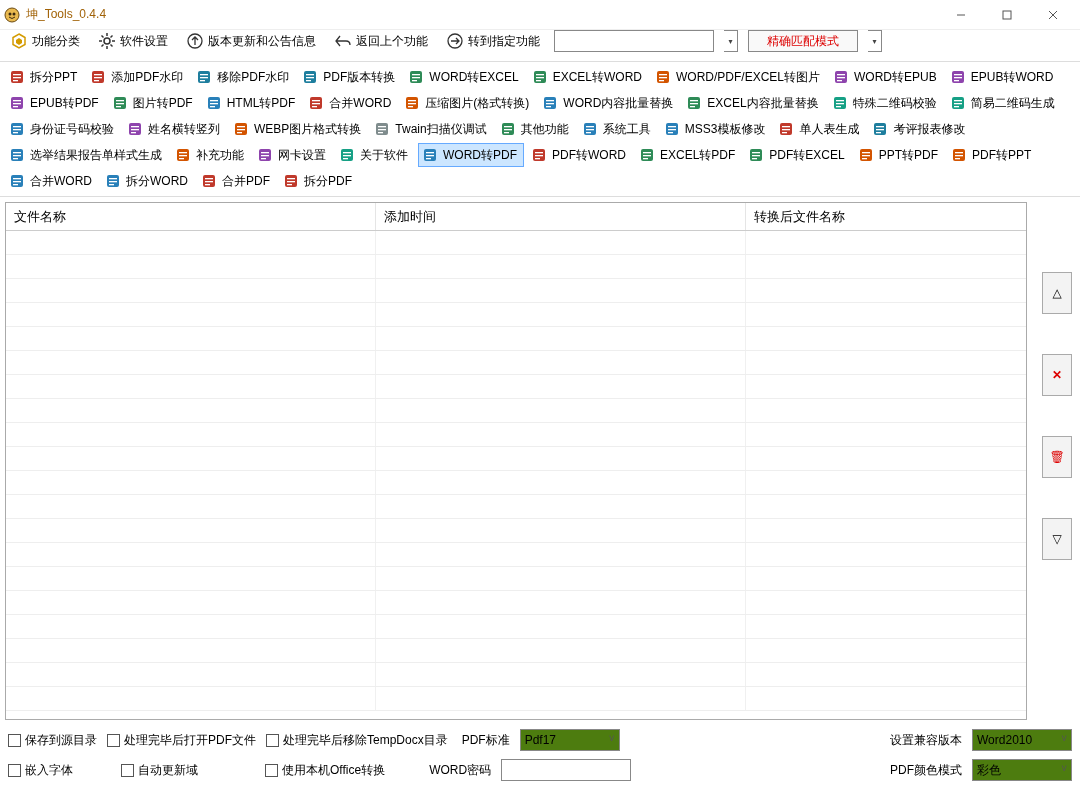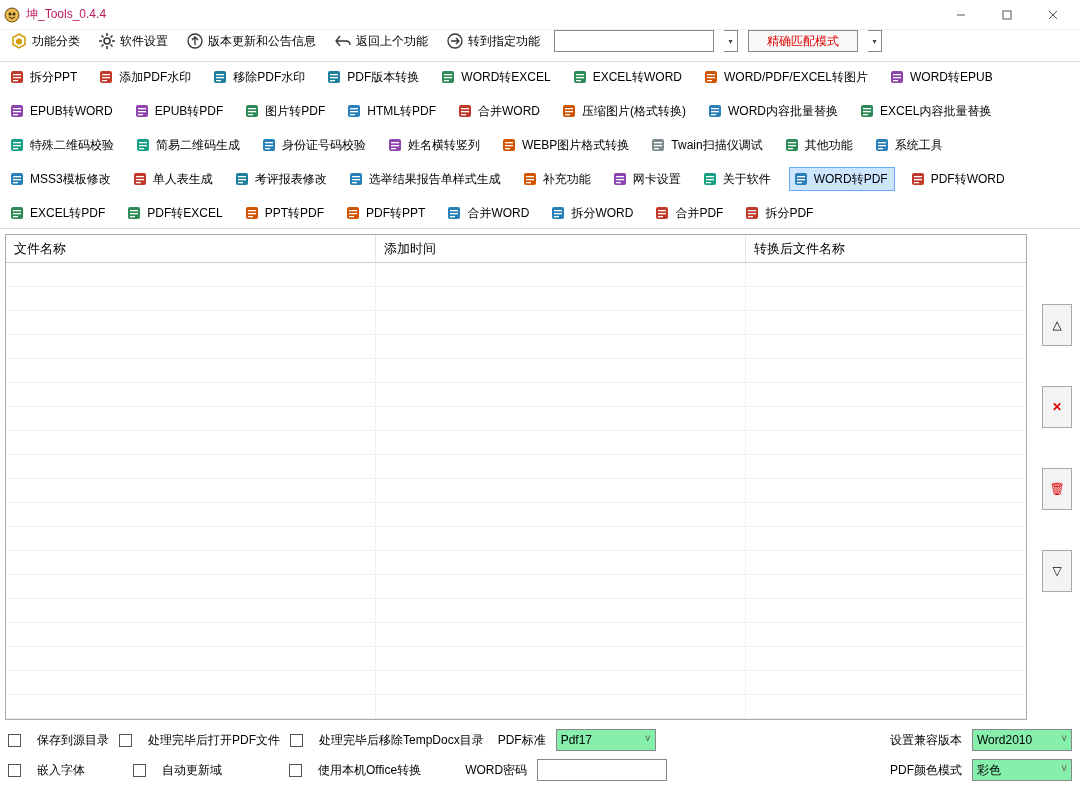--- a/index.html
+++ b/index.html
@@ -19,21 +19,21 @@
   display: flex;
   align-items: center;
   padding: 0 4px;
   border-bottom: 1px solid #eee;
 }
 .titlebar .app-icon {
   width: 16px; height: 16px;
   margin-right: 6px;
   display: flex; align-items: center; justify-content: center;
 }
-.titlebar .title { color: #be185d; font-size: 12px; flex: 0 0 auto; }
+.titlebar .title { color: #a16207; font-size: 12px; flex: 0 0 auto; }
 .titlebar .spacer { flex: 1; }
 .win-btn {
   width: 46px; height: 30px;
   display: flex; align-items: center; justify-content: center;
   color: #555;
 }
 
 .menubar {
   height: 32px;
   display: flex;
@@ -68,21 +68,21 @@
   border: 1px solid #888;
   padding: 0 18px;
   display: flex; align-items: center;
   color: #d00;
   background: #f9f9f9;
 }
 
 .toolbar-wrap {
   display: flex; flex-wrap: wrap;
   padding: 2px 6px 2px 6px;
-  gap: 8px;
+  gap: 0;
   border-bottom: 1px solid #ddd;
 }
 .tbtn {
   display: flex; align-items: center;
   height: 24px;
   padding: 0 6px 0 2px;
   margin: 1px 4px 1px 0;
   white-space: nowrap;
   font-size: 12px;
   color: #000;
@@ -150,32 +150,32 @@
   background: #f3f3f3;
   display: flex; align-items: center; justify-content: center;
 }
 
 .bottom {
   padding: 4px 8px 8px 8px;
   display: flex; flex-direction: column; gap: 8px;
 }
 .brow { display: flex; align-items: center; gap: 10px; }
 .chk {
-  display: flex; align-items: center; gap: 16px;
+  display: flex; align-items: center; gap: 4px;
 }
 .chk .box {
   width: 13px; height: 13px; border: 1px solid #555;
 }
 .lbl { font-size: 12px; }
 .combo {
   height: 22px; border: 1px solid #888;
   padding: 0 18px 0 4px;
   display: flex; align-items: center;
   position: relative;
-  background: #86efac;
+  background: #4d7c0f;
   min-width: 100px;
 }
 .combo::after {
   content: "˅";
   position: absolute; right: 4px; top: 3px;
   font-size: 10px; color: #555;
 }
 .tfield {
   height: 22px; width: 130px;
   border: 1px solid #888;

